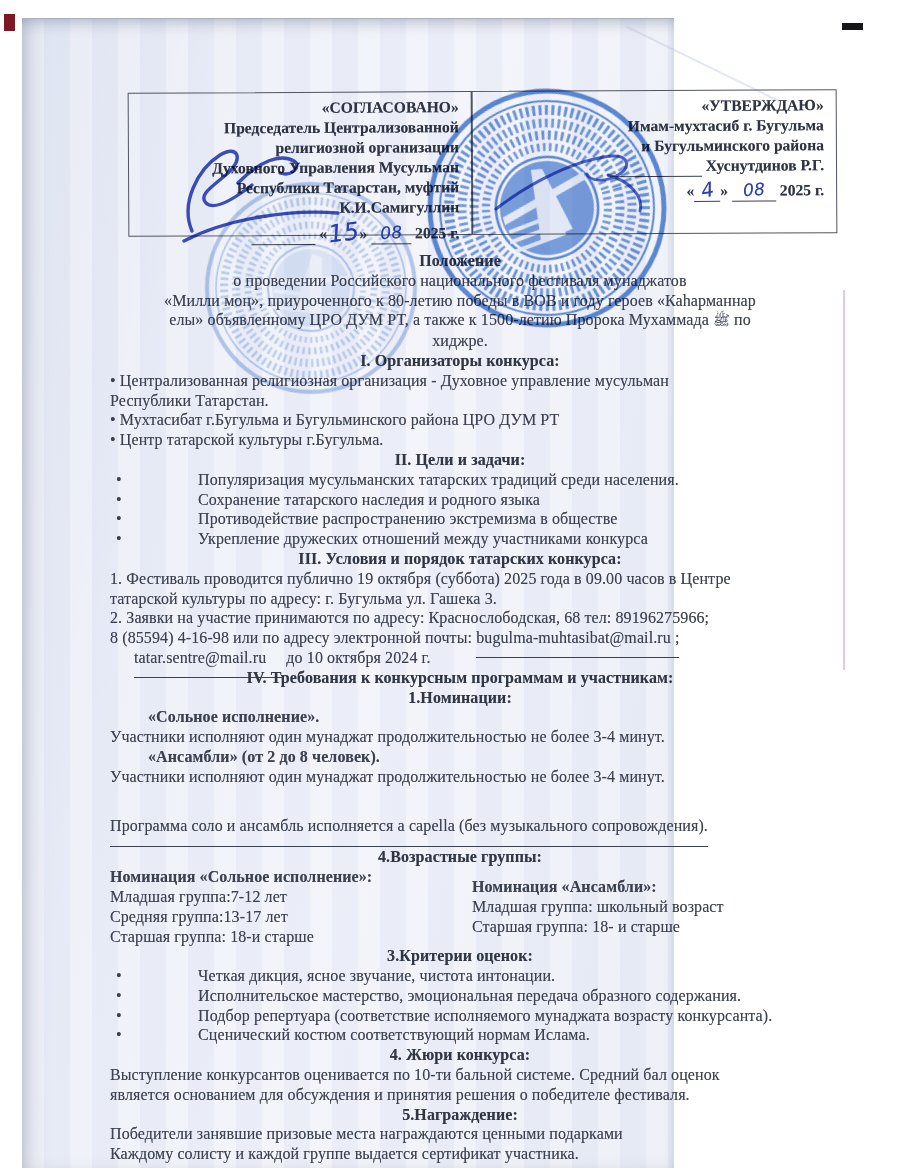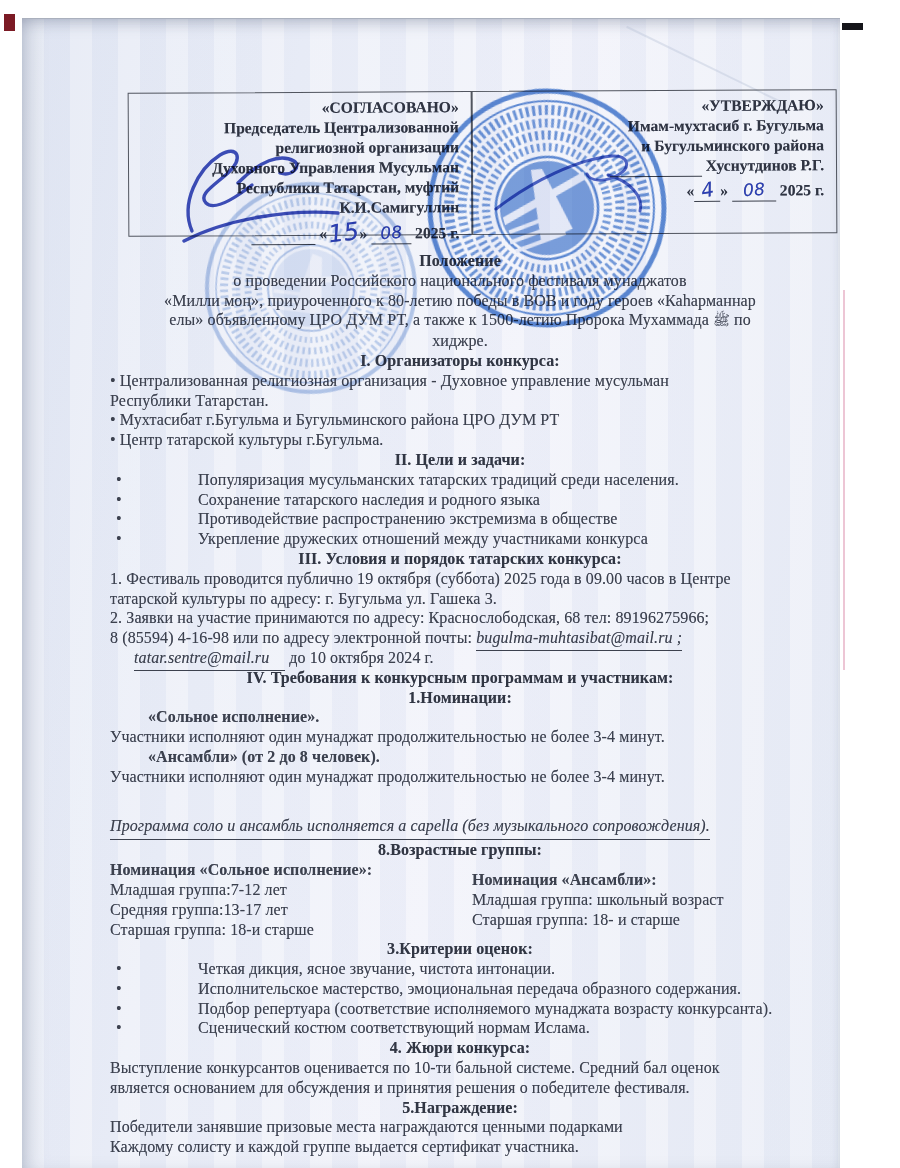--- a/index.html
+++ b/index.html
@@ -1,18 +1,18 @@
 <!DOCTYPE html>
 <html><head>
 <meta charset="utf-8">
 <style>
   html,body{margin:0;padding:0;background:#ffffff;width:900px;height:1168px;overflow:hidden;}
   .stage{position:relative;width:900px;height:1168px;font-family:"Liberation Serif",serif;}
   .paper{
-    position:absolute;left:22px;top:18px;width:818px;height:1150px;
+    position:absolute;left:22px;top:18px;width:652px;height:1150px;
     background:
       repeating-linear-gradient(90deg, rgba(255,255,255,.20) 0 22px, rgba(205,214,236,.16) 22px 48px),
       linear-gradient(100deg,#e2e7f3 0%, #ecefF8 28%, #f1f2fa 55%, #e9edf6 100%);
     box-shadow: inset 14px 0 22px -12px rgba(100,110,140,.45),
                 inset -6px 0 10px -6px rgba(150,158,180,.30),
                 inset 0 12px 16px -10px rgba(118,126,150,.45);
     border-top:1px solid #aab0bd;
   }
   .artifact{position:absolute;}
   
@@ -33,21 +33,21 @@
   
   .doc{position:absolute;left:88px;top:232px;width:700px;z-index:1;
     font-size:16px;line-height:19.8px;color:#3c414e;
     text-shadow:0 0 .6px rgba(70,76,100,.5);letter-spacing:.1px;}
   .doc .h{font-weight:bold;text-align:center;color:#313643;}
   .doc .c{text-align:center;}
   .doc .b{font-weight:bold;}
   .doc .ind{padding-left:38px;}
   .li{display:flex;}
   .li .dot{flex:0 0 82px;padding-left:6px;}
-  .uline{border-bottom:1.3px solid #3c414e;padding-bottom:4px;font-style:italic;}
+  .uline{border-bottom:1.3px solid #3c414e;padding-bottom:11px;}
   .cols{display:flex;align-items:center;}
   .colL{width:362px;}
   .colR{flex:1;}
   
   .ink{position:absolute;mix-blend-mode:multiply;z-index:5;}
   .fold{position:absolute;width:170px;height:2px;background:rgba(185,194,216,.4);transform:rotate(26deg);}
 </style>
 </head>
 <body>
 
@@ -198,21 +198,21 @@
       </div>
 
       <div class="h">IV. Требования к конкурсным программам и участникам:</div>
       <div class="h">1.Номинации:</div>
       <div class="b ind">«Сольное исполнение».</div>
       <div>Участники исполняют один мунаджат продолжительностью не более 3-4 минут.</div>
       <div class="b ind">«Ансамбли» (от 2 до 8 человек).</div>
       <div>Участники исполняют один мунаджат продолжительностью не более 3-4 минут.</div>
       <div class="uline" style="display:inline-block;margin-top:29px;">Программа соло и ансамбль исполняется a capella (без музыкального сопровождения).</div>
 
-      <div class="h">8.Возрастные группы:</div>
+      <div class="h">4.Возрастные группы:</div>
       <div class="cols">
         <div class="colL">
           <div class="b">Номинация «Сольное исполнение»:</div>
           <div>Младшая группа:7-12 лет</div>
           <div>Средняя группа:13-17 лет</div>
           <div>Старшая группа: 18-и старше</div>
         </div>
         <div class="colR">
           <div class="b">Номинация «Ансамбли»:</div>
           <div>Младшая группа: школьный возраст</div>

